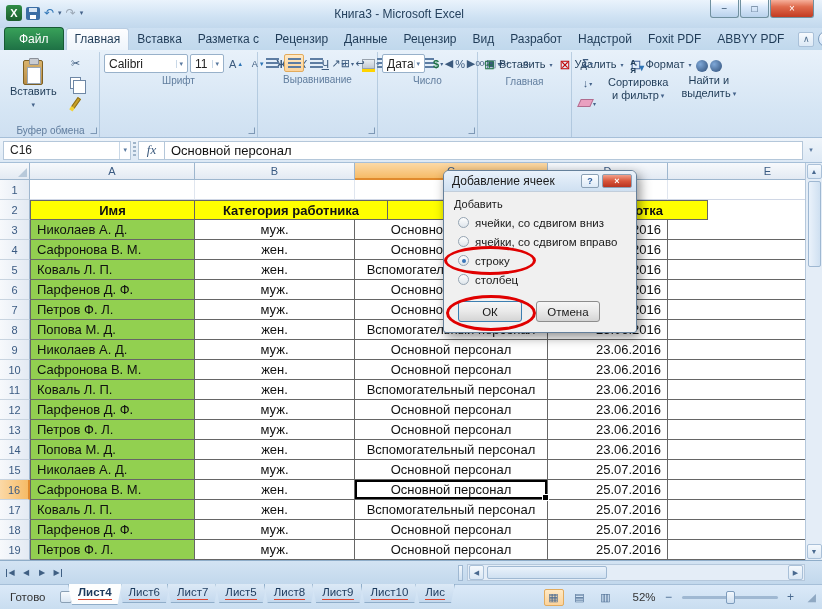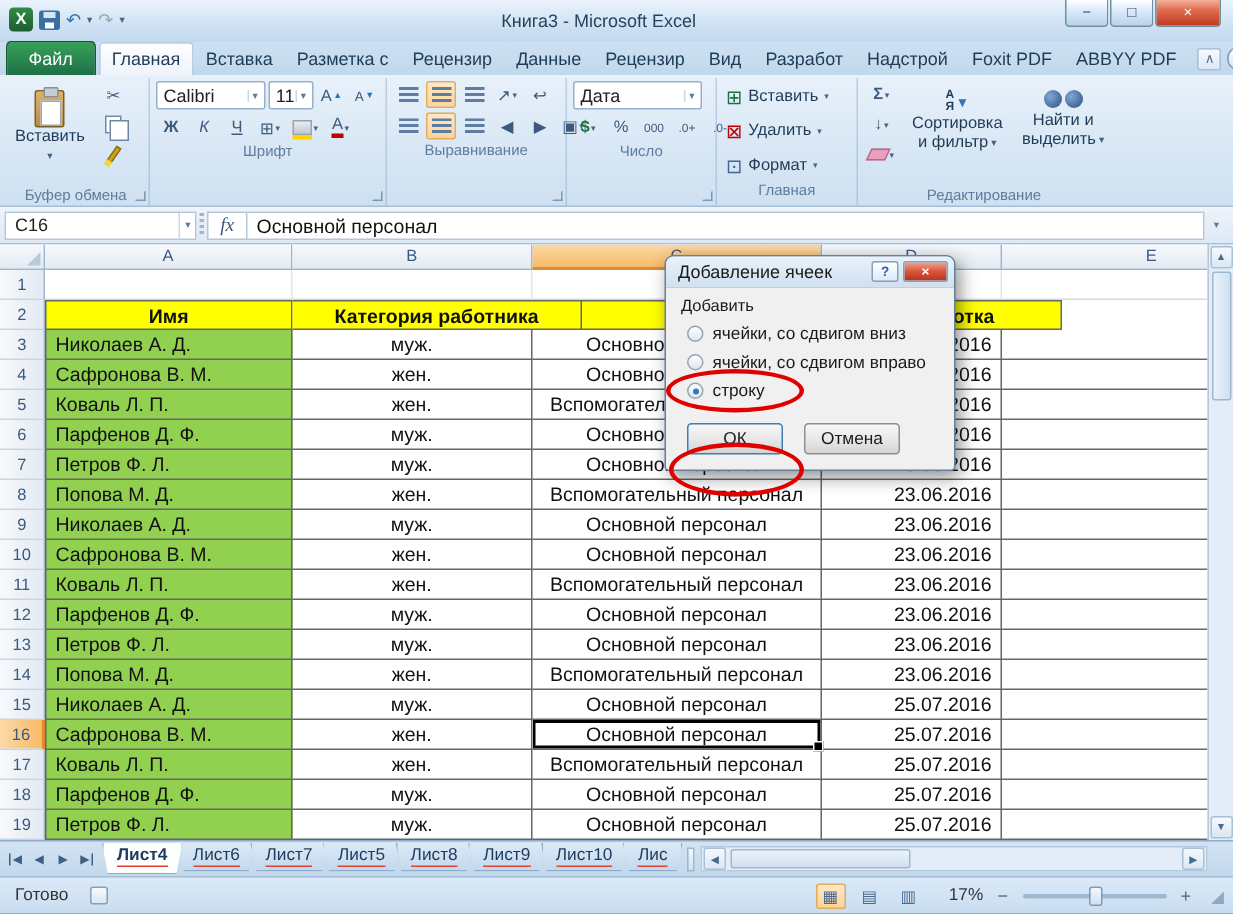--- a/index.html
+++ b/index.html
@@ -27,21 +27,21 @@
   .tab.file{background:linear-gradient(#38a159,#1e7145);color:#fff;border-radius:4px 4px 0 0;padding:4px 14px;margin-right:2px;border:1px solid #165a34;border-bottom:0;}
   .tab.active{background:linear-gradient(#fdfeff,#eef4fb);border:1px solid #b9cde2;border-bottom:0;border-radius:3px 3px 0 0;}
   .tabstrip-right{margin-left:auto;display:flex;align-items:center;gap:4px;padding:0 6px 3px;}
   .mbtn{min-width:16px;height:15px;display:flex;align-items:center;justify-content:center;font-size:9px;color:#51708f;border:1px solid #a9c0d8;border-radius:2px;background:linear-gradient(#f7fafd,#dce9f6);padding:0 3px;}
   .helpbtn{width:16px;height:16px;border-radius:50%;background:linear-gradient(#fff,#cfe3fa);border:1px solid #7d9cbd;color:#2d5e9e;font-weight:bold;font-size:11px;display:flex;align-items:center;justify-content:center;}
 
   
   .ribbon{height:88px;background:linear-gradient(#e8f1fa,#d5e5f4 70%,#cfe0f1);border-bottom:1px solid #a6bfd8;display:flex;padding:2px 0 0 2px;}
   .group{display:flex;flex-direction:column;border-right:1px solid rgba(150,178,206,.55);padding:2px 4px 0;position:relative;}
   .gbody{flex:1;display:flex;gap:5px;align-items:flex-start;}
-  .gcol{display:flex;flex-direction:column;gap:3px;}
+  .gcol{display:flex;flex-direction:row;gap:3px;}
   .grow{display:flex;align-items:center;gap:2px;}
   .glabel{height:14px;font-size:10px;color:#5f7c9d;text-align:center;padding-top:2px;}
   .launcher{position:absolute;right:2px;bottom:3px;width:7px;height:7px;border:1px solid #7d98b5;border-top-color:transparent;border-left-color:transparent;}
   .bigbtn{display:flex;flex-direction:column;align-items:center;justify-content:flex-start;font-size:11px;color:#1f3b57;text-align:center;border:1px solid transparent;border-radius:3px;padding:2px 3px;line-height:13px;}
   .bigbtn .arr{font-size:7px;color:#44638a;}
   .l2{display:flex;align-items:center;gap:2px;}
   .ibtn{min-width:20px;height:18px;display:flex;align-items:center;justify-content:center;font-size:11px;color:#3c5a7d;border:1px solid transparent;border-radius:2px;padding:0 2px;gap:1px;}
   .ibtn.on{background:linear-gradient(#ffe9c4,#fcd39a);border-color:#e2ab5d;}
   .arr2{font-size:6px;color:#44638a;}
   .combo{height:19px;background:#fff;border:1px solid #98b1ca;border-radius:2px;display:flex;align-items:center;font-size:12px;color:#222;padding:0 2px 0 4px;}
@@ -111,21 +111,21 @@
   .vscroll{position:absolute;right:0;top:163px;width:17px;height:397px;background:#e4edf7;border-left:1px solid #b5c8dc;display:flex;flex-direction:column;align-items:center;z-index:3;}
   .sbtn{width:15px;height:15px;margin-top:1px;background:linear-gradient(#f5f9fd,#dae7f4);border:1px solid #a9c0d8;border-radius:2px;font-size:7px;color:#4a6a90;display:flex;align-items:center;justify-content:center;flex:0 0 auto;}
   .vthumb{width:13px;height:86px;background:linear-gradient(90deg,#eaf2fb,#cfe0f1);border:1px solid #9fb8d2;border-radius:2px;margin-top:2px;}
   .vspace{flex:1;}
 
   
   .sheetbar{height:24px;display:flex;align-items:center;background:linear-gradient(#d3e3f3,#c2d8ec);border-top:1px solid #8fadc9;padding-left:2px;}
   .nav{width:16px;height:16px;font-size:8px;color:#3f5f83;display:flex;align-items:center;justify-content:center;}
   .nav .bar{display:inline-block;width:1px;height:8px;background:#3f5f83;margin:0 1px;}
   .stabs{display:flex;align-items:flex-start;height:21px;margin-left:2px;}
-  .stab{height:19px;padding:2px 9px 0;font-size:11.5px;color:#1d3a5c;background:linear-gradient(#dce9f6,#c4d9ee);border:1px solid #8fadc9;border-top:0;margin-right:-3px;clip-path:polygon(0 0,100% 0,calc(100% - 4px) 100%,4px 100%);}
+  .stab{height:19px;padding:2px 9px 0;font-size:11.5px;color:#1d3a5c;background:linear-gradient(#dce9f6,#c4d9ee);border:1px solid #8fadc9;border-top:0;margin-right:-3px;clip-path:polygon(0 0,100% 0,calc(100% - 4px) 100%,4px 100%);margin-top:22px;}
   .stab.active{background:#fdfefe;height:21px;z-index:2;font-weight:bold;}
   .stab span{border-bottom:1px solid #e0442f;padding-bottom:1px;white-space:nowrap;}
   .tabsplit{width:5px;height:16px;margin:0 3px 0 6px;background:linear-gradient(#f2f7fc,#cfe0f1);border:1px solid #9fb8d2;}
   .hscroll{flex:1;display:flex;align-items:center;height:17px;background:#e4edf7;border:1px solid #b5c8dc;margin:0 1px;}
   .htrack{flex:1;height:100%;position:relative;}
   .hthumb{position:absolute;left:2px;top:1px;width:120px;height:13px;background:linear-gradient(#eaf2fb,#cfe0f1);border:1px solid #9fb8d2;border-radius:2px;}
   .tabcorner{width:16px;height:17px;}
 
   
   .statusbar{height:25px;display:flex;align-items:center;background:linear-gradient(#dbe9f8,#c9ddf0);border-top:1px solid #a6bfd8;font-size:11.5px;color:#333;}
@@ -393,21 +393,20 @@
         </div>
         <div class="bigbtn">
           <span class="ico-binoc"></span>
           <span>Найти и</span>
           <span class="l2">
               <span>выделить</span>
               <span class="arr">▾</span>
             </span>
         </div>
       </div>
-      <div class="glabel">Редактирование</div>
     </div>
 
   </div>
 
   <div class="fbar">
     <div class="namebox">
       <span>C16</span>
       <span class="nb-arr">▾</span>
     </div>
     <div class="fsplit"></div>
@@ -619,21 +618,21 @@
     <div class="tabcorner"></div>
   </div>
 
   <div class="statusbar">
     <span class="ready">Готово</span>
     <span class="macroico"></span>
     <div class="sb-right">
       <span class="vbtn on">▦</span>
       <span class="vbtn">▤</span>
       <span class="vbtn">▥</span>
-      <span class="zoomtxt">17%</span>
+      <span class="zoomtxt">52%</span>
       <span class="zbtn">−</span>
       <span class="ztrack">
           <span class="ztick"></span>
           <span class="zthumb"></span>
         </span>
       <span class="zbtn">+</span>
       <span class="grip">◢</span>
     </div>
   </div>
 
@@ -651,20 +650,24 @@
             <div class="" style="display: inline;">ячейки, со сдвигом вниз</div>
           </div>
           <div class="radio-row">
             <div class="rb"></div>
             <div class="" style="display: inline;">ячейки, со сдвигом вправо</div>
           </div>
           <div class="radio-row">
             <div class="rb sel"></div>
             <div class="" style="display: inline;">строку</div>
           </div>
+          <div class="radio-row">
+            <div class="rb"></div>
+            <div class="" style="display: inline;">столбец</div>
+          </div>
         </div>
       <div class="dlg-btns">
         <div class="btn default">ОК</div>
         <div class="btn">Отмена</div>
       </div>
     </div>
   </div>
 
   <div class="oval" id="ov1"></div>
   <div class="oval" id="ov2"></div>

